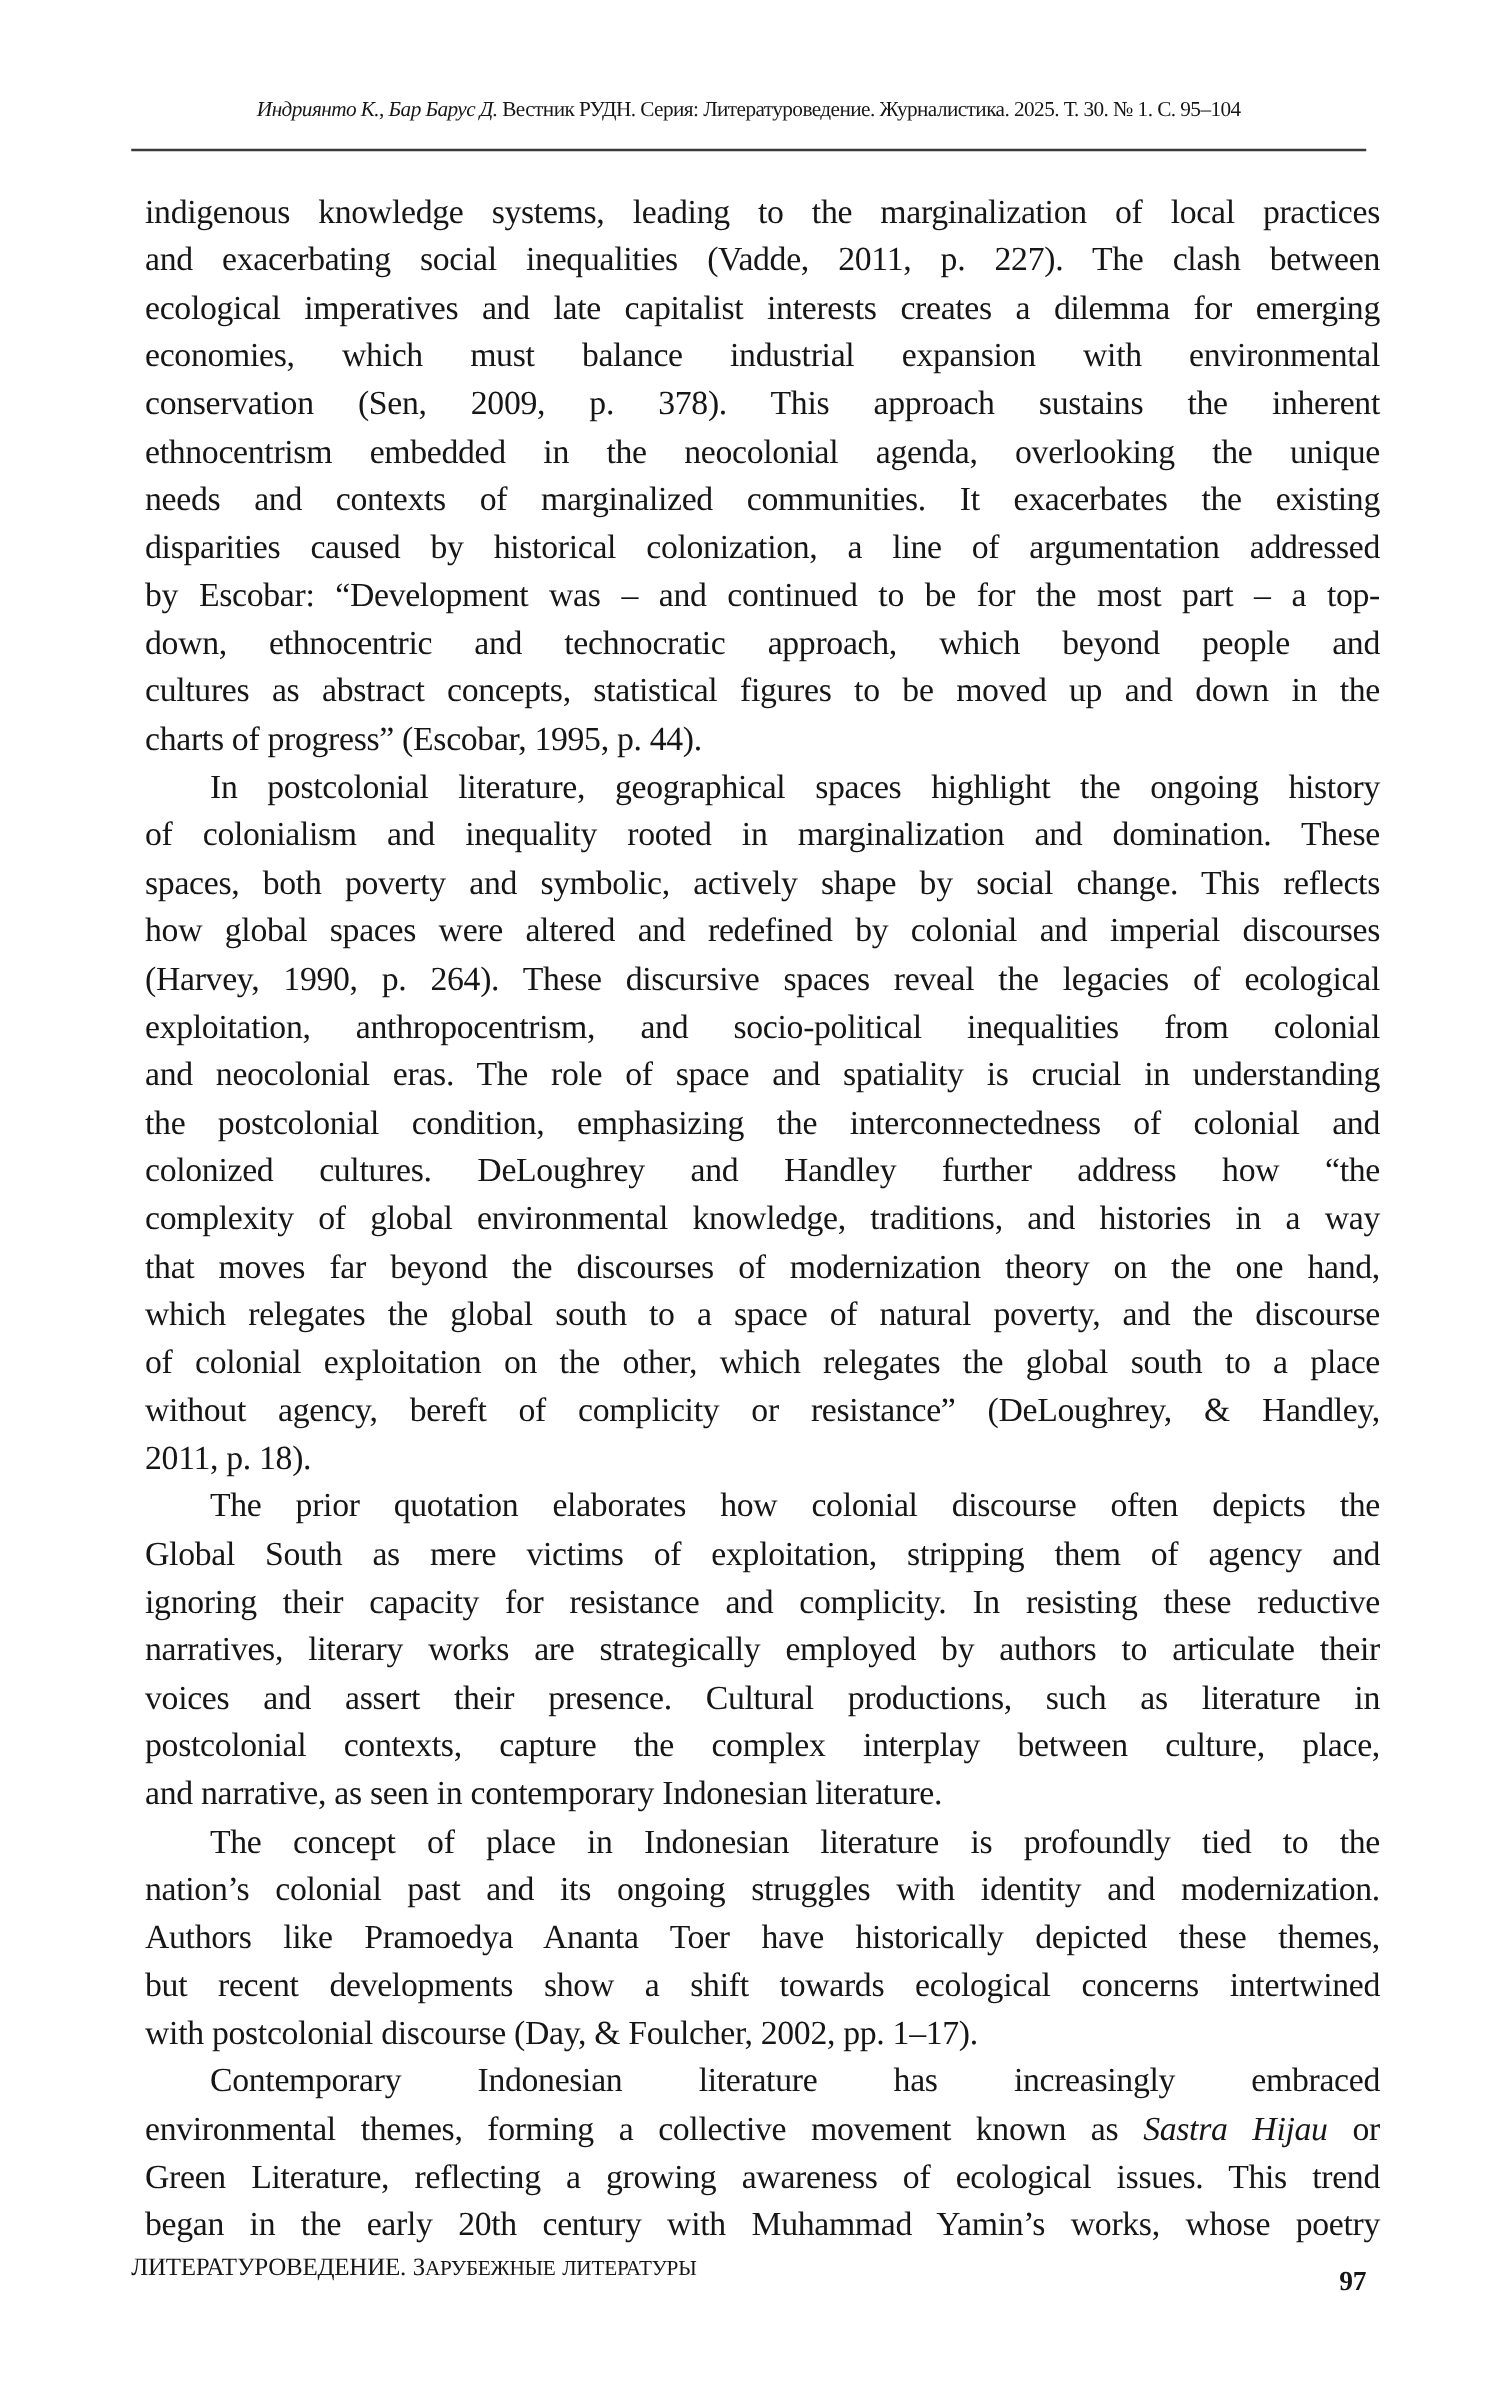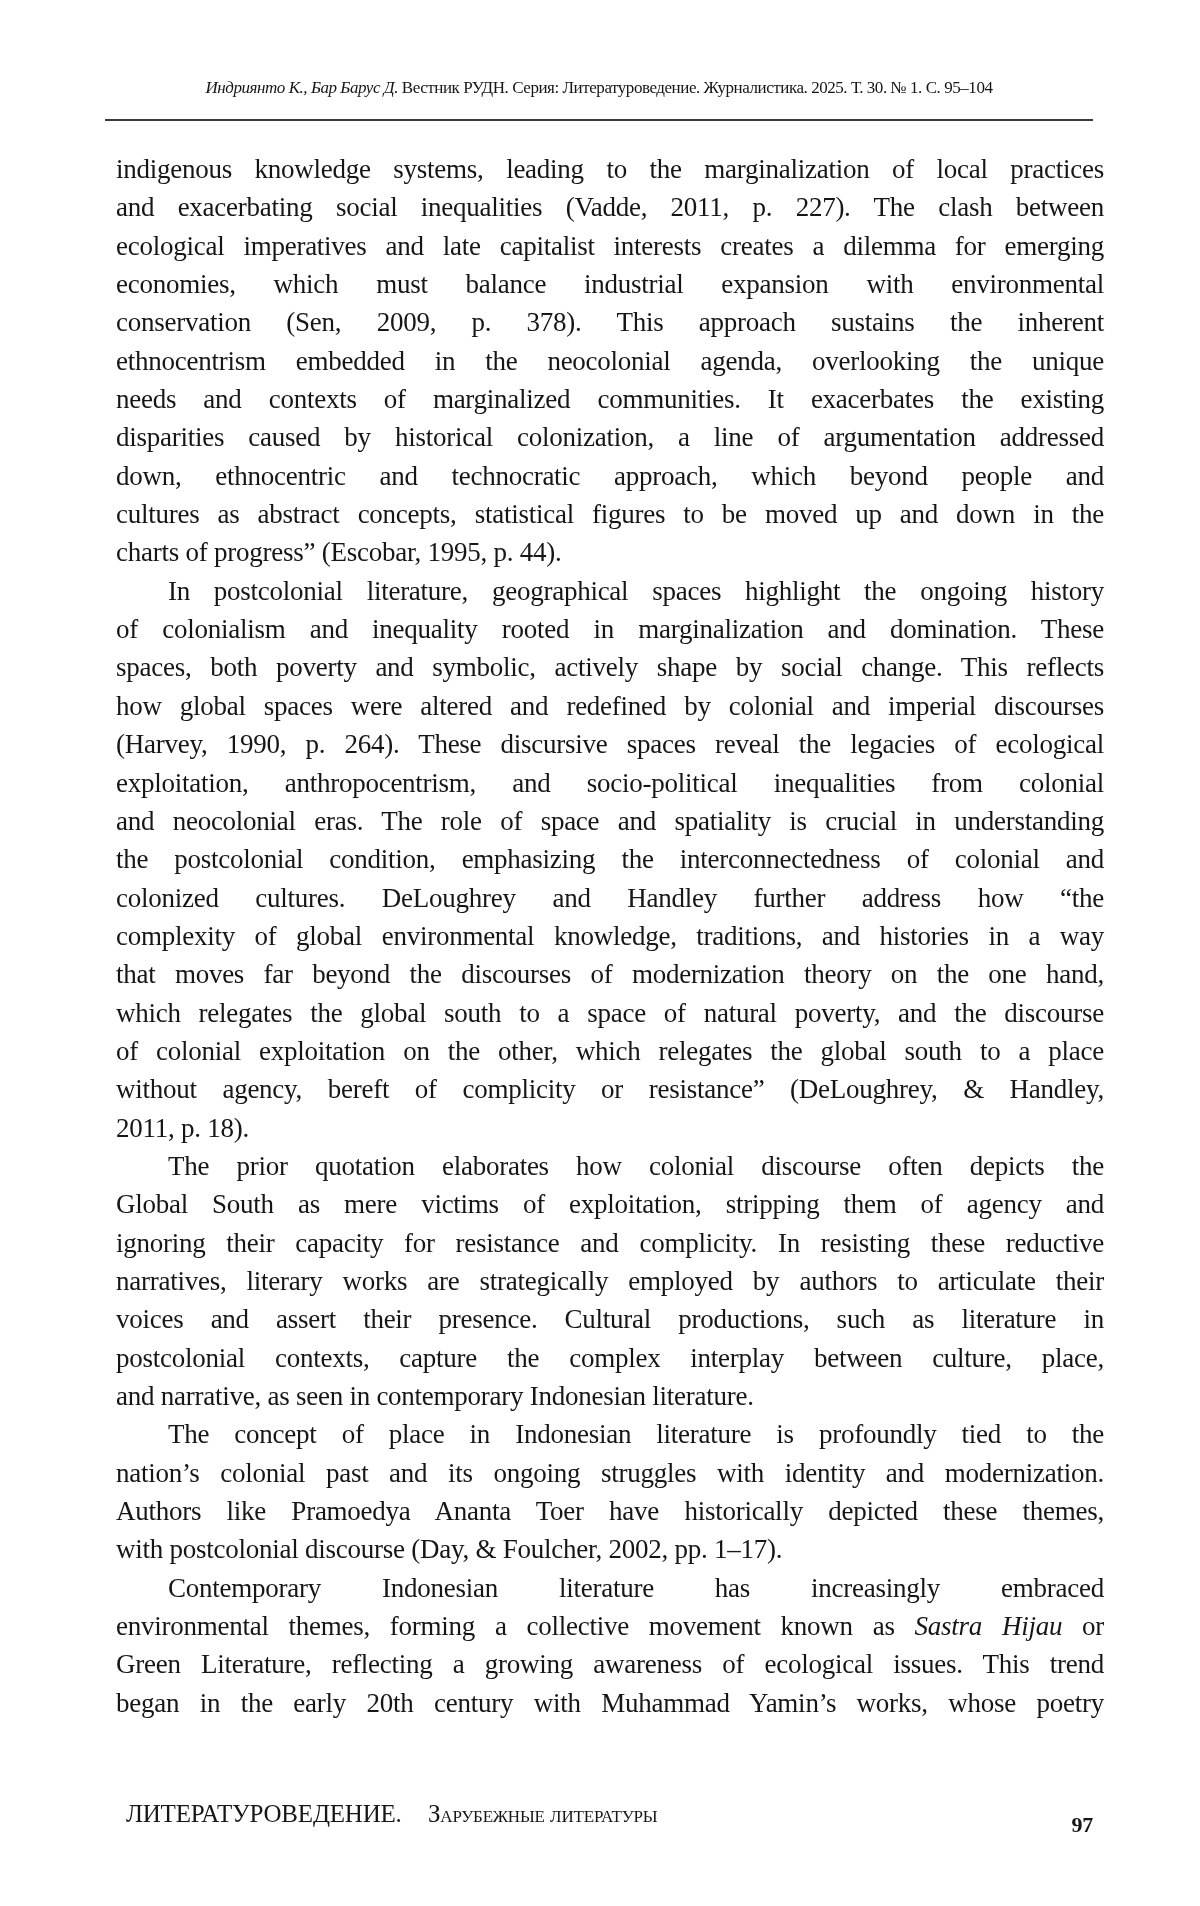--- a/index.html
+++ b/index.html
@@ -61,21 +61,21 @@
     .running-foot {
       position: absolute;
       left: 105px;
       width: 988px;
       top: 1800px;
       height: 32px;
       font-size: 22px;
       letter-spacing: -0.2px;
     }
     .foot-section { position: absolute; left: 0; top: 0; white-space: nowrap; }
-    .foot-section .sc-big { font-size: 25px; margin-left: 21px; }
+    .foot-section .sc-big { font-size: 20px; }
     .foot-section .sc-small { font-size: 17px; }
     .page-number { position: absolute; right: 0; top: 12px; font-weight: bold; }
   </style>
 </head>
 <body>
 
 <div class="running-head">
   <span class="authors">Индриянто К., Бар Барус Д.</span><span class="citation"> Вестник РУДН. Серия: Литературоведение. Журналистика. 2025. Т. 30. № 1. С. 95–104</span>
 </div>
 <div class="head-rule"></div>
@@ -83,20 +83,21 @@
 <div class="body-text" id="body-text">
     <div>
       <span class="line">indigenous knowledge systems, leading to the marginalization of local practices</span>
       <span class="line">and exacerbating social inequalities (Vadde, 2011, p. 227). The clash between</span>
       <span class="line">ecological imperatives and late capitalist interests creates a dilemma for emerging</span>
       <span class="line">economies, which must balance industrial expansion with environmental</span>
       <span class="line">conservation (Sen, 2009, p. 378). This approach sustains the inherent</span>
       <span class="line">ethnocentrism embedded in the neocolonial agenda, overlooking the unique</span>
       <span class="line">needs and contexts of marginalized communities. It exacerbates the existing</span>
       <span class="line">disparities caused by historical colonization, a line of argumentation addressed</span>
+      <span class="line">by Escobar: “Development was – and continued to be for the most part – a top-</span>
       <span class="line">down, ethnocentric and technocratic approach, which beyond people and</span>
       <span class="line">cultures as abstract concepts, statistical figures to be moved up and down in the</span>
       <span class="line last">charts of progress” (Escobar, 1995, p. 44).</span>
     </div>
     <div>
       <span class="line indent">In postcolonial literature, geographical spaces highlight the ongoing history</span>
       <span class="line">of colonialism and inequality rooted in marginalization and domination. These</span>
       <span class="line">spaces, both poverty and symbolic, actively shape by social change. This reflects</span>
       <span class="line">how global spaces were altered and redefined by colonial and imperial discourses</span>
       <span class="line">(Harvey, 1990, p. 264). These discursive spaces reveal the legacies of ecological</span>
@@ -117,20 +118,21 @@
       <span class="line">ignoring their capacity for resistance and complicity. In resisting these reductive</span>
       <span class="line">narratives, literary works are strategically employed by authors to articulate their</span>
       <span class="line">voices and assert their presence. Cultural productions, such as literature in</span>
       <span class="line">postcolonial contexts, capture the complex interplay between culture, place,</span>
       <span class="line last">and narrative, as seen in contemporary Indonesian literature.</span>
     </div>
     <div>
       <span class="line indent">The concept of place in Indonesian literature is profoundly tied to the</span>
       <span class="line">nation’s colonial past and its ongoing struggles with identity and modernization.</span>
       <span class="line">Authors like Pramoedya Ananta Toer have historically depicted these themes,</span>
+      <span class="line">but recent developments show a shift towards ecological concerns intertwined</span>
       <span class="line last">with postcolonial discourse (Day, &amp; Foulcher, 2002, pp. 1–17).</span>
     </div>
     <div>
       <span class="line indent">Contemporary Indonesian literature has increasingly embraced</span>
       <span class="line">environmental themes, forming a collective movement known as <em>Sastra Hijau</em> or</span>
       <span class="line">Green Literature, reflecting a growing awareness of ecological issues. This trend</span>
       <span class="line">began in the early 20th century with Muhammad Yamin’s works, whose poetry</span>
     </div>
   </div>
 

